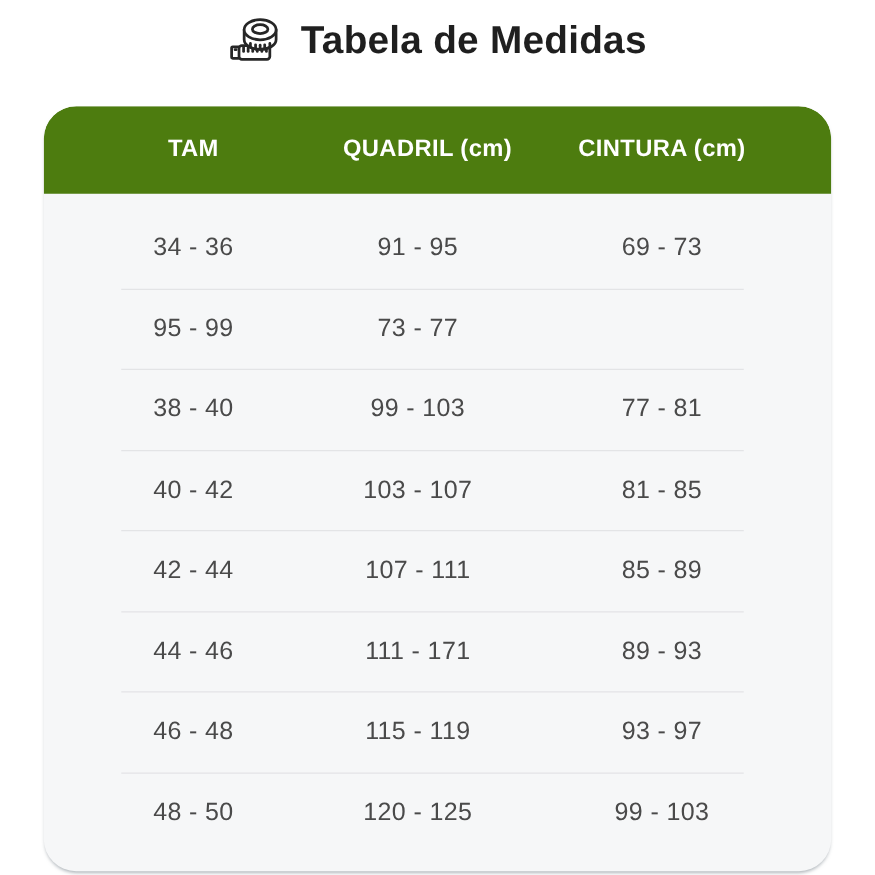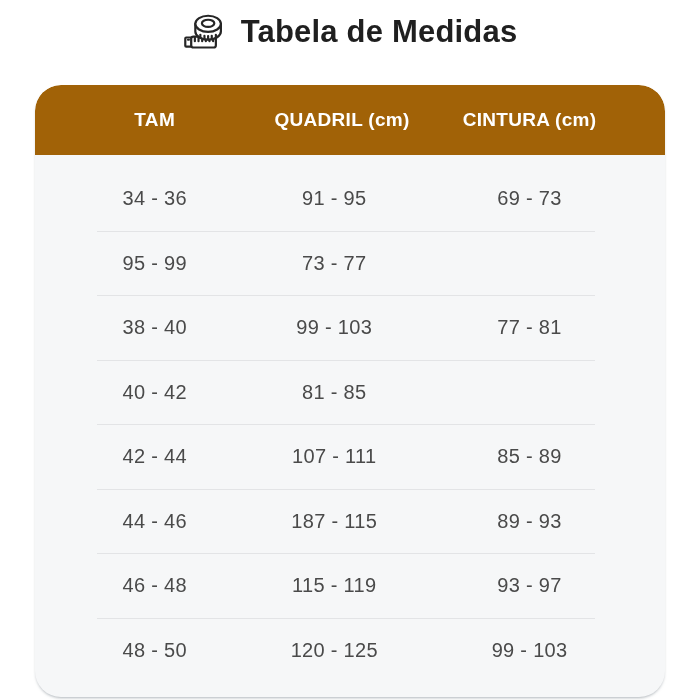--- a/index.html
+++ b/index.html
@@ -102,21 +102,21 @@
       <line class="icon-stroke" x1="36" y1="24" x2="36" y2="27.6"></line>
 
       <ellipse class="icon-fill" cx="27.5" cy="12" rx="14" ry="8.8"></ellipse>
       <ellipse class="icon-stroke" cx="27.5" cy="11.5" rx="6.8" ry="3.9"></ellipse>
     </svg>
     <div class="page-title">Tabela de Medidas</div>
   </div>
 
   <div class="size-table" style="background: rgb(246, 247, 248);">
 
-    <div class="thead" style="background: #a16207; color: rgb(255, 255, 255);">
+    <div class="thead" style="background: #4d7c0f; color: rgb(255, 255, 255);">
       <div class="th">TAM</div>
       <div class="th">QUADRIL (cm)</div>
       <div class="th">CINTURA (cm)</div>
     </div>
 
     <div class="tbody">
 
       <div class="trow">
         <div class="td">34 - 36</div>
         <div class="td">91 - 95</div>
@@ -132,34 +132,35 @@
 
       <div class="trow">
         <div class="td">38 - 40</div>
         <div class="td">99 - 103</div>
         <div class="td">77 - 81</div>
       </div>
       <div class="divider"></div>
 
       <div class="trow">
         <div class="td">40 - 42</div>
+        <div class="td">103 - 107</div>
         <div class="td">81 - 85</div>
       </div>
       <div class="divider"></div>
 
       <div class="trow">
         <div class="td">42 - 44</div>
         <div class="td">107 - 111</div>
         <div class="td">85 - 89</div>
       </div>
       <div class="divider"></div>
 
       <div class="trow">
         <div class="td">44 - 46</div>
-        <div class="td">187 - 115</div>
+        <div class="td">111 - 171</div>
         <div class="td">89 - 93</div>
       </div>
       <div class="divider"></div>
 
       <div class="trow">
         <div class="td">46 - 48</div>
         <div class="td">115 - 119</div>
         <div class="td">93 - 97</div>
       </div>
       <div class="divider"></div>

